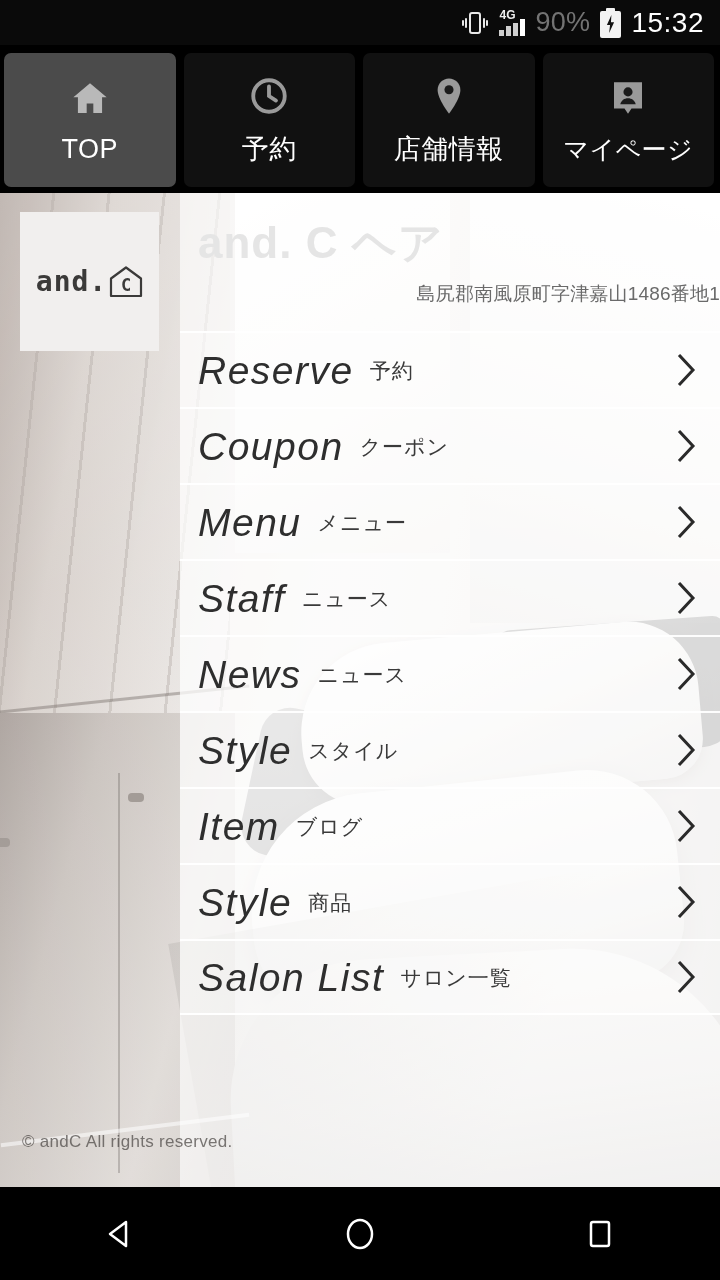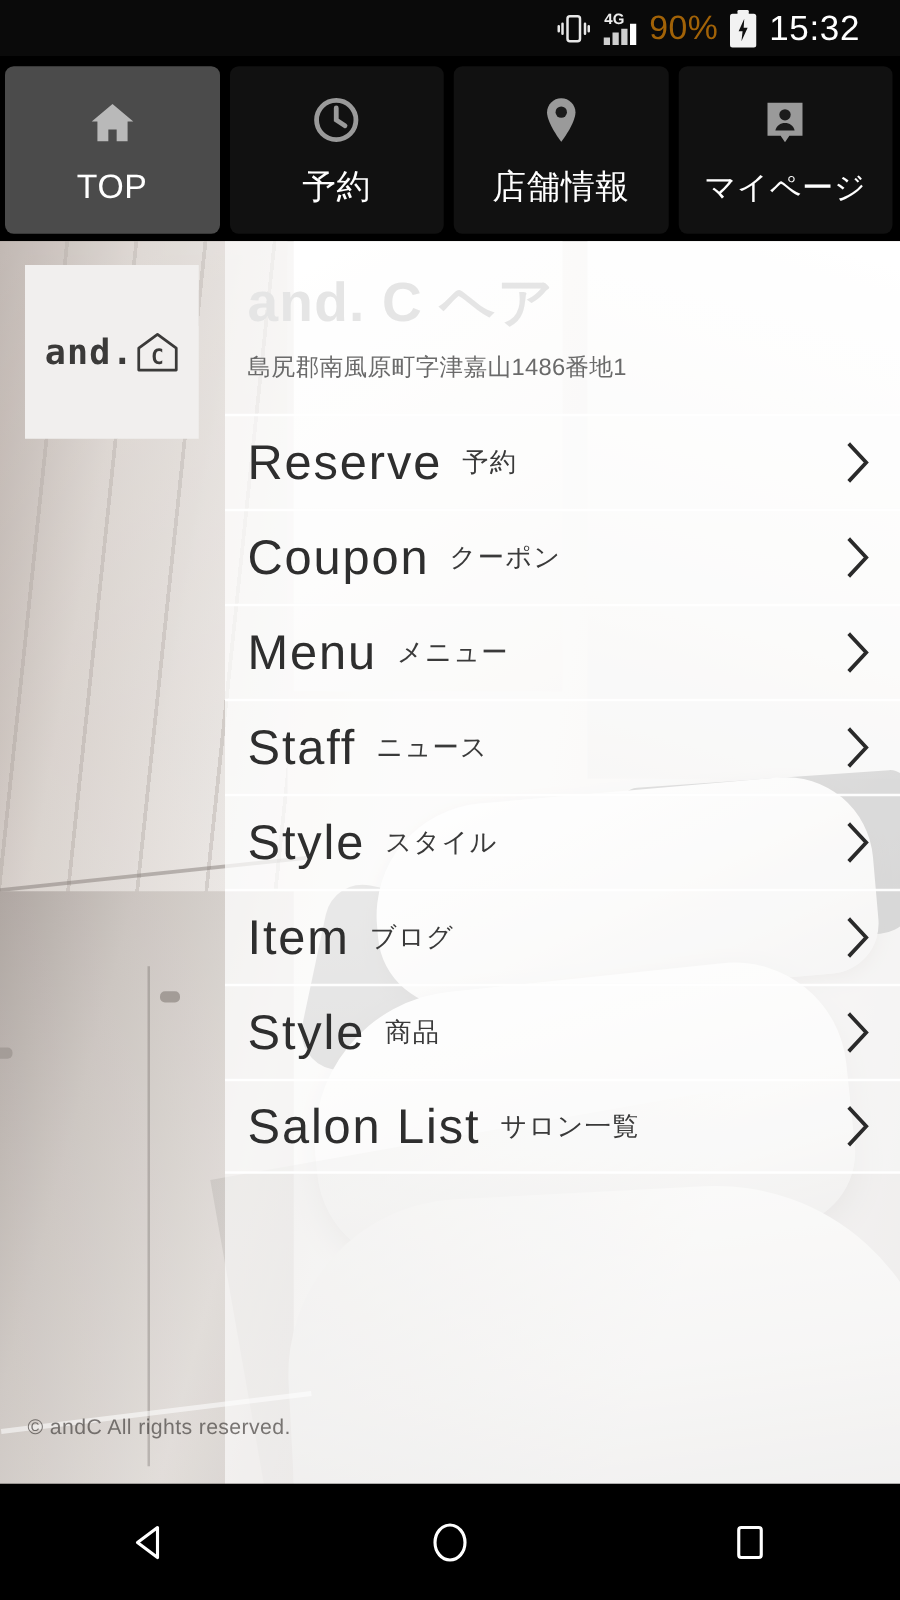--- a/index.html
+++ b/index.html
@@ -8,31 +8,31 @@
     background:#000;
     font-family:"Liberation Sans", "DejaVu Sans", sans-serif;
     overflow:hidden;
   }
   .phone { position:relative; width:720px; height:1280px; background:#000; overflow:hidden; }
 
   
   .statusbar {
     position:absolute; top:0; left:0; width:720px; height:45px;
     background:#0a0a0a; display:flex; align-items:center; justify-content:flex-end;
-    padding-right:32px; gap:10px;
+    padding-right:16px; gap:10px;
   }
   .sb-icon { display:flex; align-items:center; color:#e8e8e8; }
   .vibrate-icon svg { display:block; }
   .signal-wrap { position:relative; display:flex; align-items:flex-end; height:26px; }
   .sig-label { font-size:12px; line-height:1; color:#eee; position:absolute; top:-1px; left:0; font-weight:600; }
   .bars { display:flex; align-items:flex-end; gap:2px; height:17px; margin-top:9px; }
   .bars i { display:block; width:5px; background:#cfcfcf; }
   .bars i:nth-child(1){height:6px;} .bars i:nth-child(2){height:10px;}
   .bars i:nth-child(3){height:13px;} .bars i:nth-child(4){height:17px;background:#fff;}
-  .batt-pct { color:#a16207; font-size:27px; letter-spacing:0.3px; }
+  .batt-pct { color:#737373; font-size:27px; letter-spacing:0.3px; }
   .batt-icon { position:relative; width:21px; height:30px; }
   .batt-icon .body { position:absolute; inset:0; top:3px; background:#f2f2f2; border-radius:2px; }
   .batt-icon .cap { position:absolute; top:0; left:6px; width:9px; height:4px; background:#f2f2f2; border-radius:1px; }
   .batt-icon .bolt { position:absolute; top:7px; left:6px; width:9px; height:18px; color:#111; }
   .clock { color:#fff; font-size:28px; letter-spacing:0.5px; }
 
   
   .tabbar {
     position:absolute; top:45px; left:0; width:720px; height:148px;
     background:#000; display:flex; gap:8px; padding:8px 6px 6px 4px;
@@ -138,32 +138,32 @@
   
   .panel {
     position:absolute; left:180px; top:193px; width:540px; height:994px;
     background:rgba(255,255,255,0.62);
   }
   .panel-header { padding:26px 0 0 18px; }
   .salon-name {
     font-size:44px; font-weight:700; color:#e5e5e5; letter-spacing:1px; line-height:1.1;
   }
   .salon-addr {
-    margin-top:14px; font-size:19px; color:#6a6a6a; letter-spacing:0.2px;
+    margin-top:14px; font-size:19px; color:#6a6a6a; letter-spacing:0.2px;text-align:right;
   }
   .menu-list { margin-top:24px; }
   .menu-row {
     position:relative; height:76px; display:flex; align-items:center;
     padding:0 0 0 18px; cursor:pointer;
     background:rgba(255,255,255,0.30);
     border-top:2px solid rgba(255,255,255,0.95);
   }
   .menu-row:last-child { border-bottom:2px solid rgba(255,255,255,0.95); }
   .menu-en {
-    font-size:39px; color:#2e2e2e; letter-spacing:1.5px; font-weight:400; line-height:1;
+    font-size:39px; color:#2e2e2e; letter-spacing:1.5px; font-weight:400; line-height:1;font-style:italic;
   }
   .menu-ja {
     margin-left:16px; font-size:21px; color:#3a3a3a; letter-spacing:1px; line-height:1;
   }
   .chev {
     position:absolute; right:22px; top:50%; transform:translateY(-50%);
     width:22px; height:36px; color:#2a2a2a;
   }
   .chev svg { display:block; }
 
@@ -326,20 +326,29 @@
       <div class="menu-row">
         <span class="menu-en">Staff</span>
         <span class="menu-ja">ニュース</span>
         <span class="chev">
           <svg width="22" height="36" viewBox="0 0 22 36" fill="none" stroke="currentColor" stroke-width="3">
               <path d="M4 4l13 14L4 32" stroke-linecap="square"></path>
             </svg>
         </span>
       </div>
 
+      <div class="menu-row">
+        <span class="menu-en">News</span>
+        <span class="menu-ja">ニュース</span>
+        <span class="chev">
+          <svg width="22" height="36" viewBox="0 0 22 36" fill="none" stroke="currentColor" stroke-width="3">
+              <path d="M4 4l13 14L4 32" stroke-linecap="square"></path>
+            </svg>
+        </span>
+      </div>
 
       <div class="menu-row">
         <span class="menu-en">Style</span>
         <span class="menu-ja">スタイル</span>
         <span class="chev">
           <svg width="22" height="36" viewBox="0 0 22 36" fill="none" stroke="currentColor" stroke-width="3">
               <path d="M4 4l13 14L4 32" stroke-linecap="square"></path>
             </svg>
         </span>
       </div>

